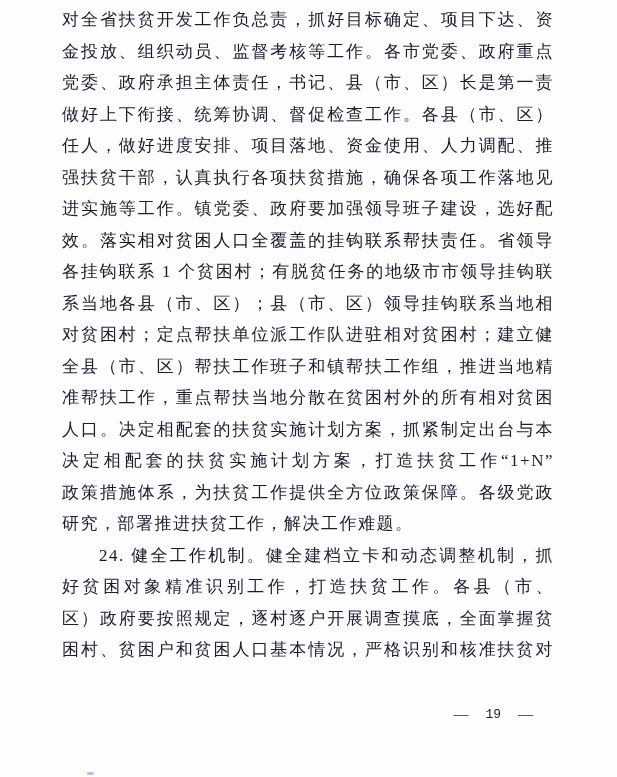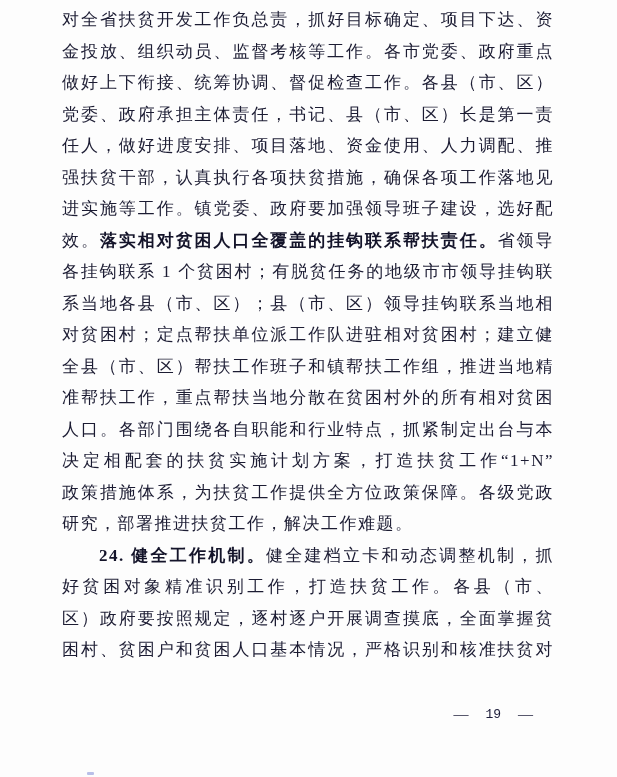--- a/index.html
+++ b/index.html
@@ -32,21 +32,21 @@
   }
   .line.just {
     white-space: normal;
     text-align: justify;
     text-align-last: justify;
   }
   .line.indent {
     text-indent: 37px;
   }
   .seg.bold {
-    font-weight: bold;
+    font-weight: normal;
     color: #14142a;
   }
   .footer {
     position: absolute;
     top: 706px;
     right: 84px;
     display: flex;
     align-items: center;
     gap: 17px;
     font-size: 15px;
@@ -71,32 +71,32 @@
     border-radius: 1px;
   }
 </style>
 </head>
 <body>
 
 <div class="page">
   <div class="doc-body">
       <div class="line just"><span class="seg">对全省扶贫开发工作负总责，抓好目标确定、项目下达、资</span></div>
       <div class="line just"><span class="seg">金投放、组织动员、监督考核等工作。各市党委、政府重点</span></div>
+      <div class="line just"><span class="seg">党委、政府承担主体责任，书记、县（市、区）长是第一责</span></div>
       <div class="line just"><span class="seg">做好上下衔接、统筹协调、督促检查工作。各县（市、区）</span></div>
-      <div class="line just"><span class="seg">党委、政府承担主体责任，书记、县（市、区）长是第一责</span></div>
       <div class="line just"><span class="seg">任人，做好进度安排、项目落地、资金使用、人力调配、推</span></div>
       <div class="line just"><span class="seg">强扶贫干部，认真执行各项扶贫措施，确保各项工作落地见</span></div>
       <div class="line just"><span class="seg">进实施等工作。镇党委、政府要加强领导班子建设，选好配</span></div>
       <div class="line just"><span class="seg">效。</span><span class="seg bold">落实相对贫困人口全覆盖的挂钩联系帮扶责任。</span><span class="seg">省领导</span></div>
       <div class="line just"><span class="seg">各挂钩联系 1 个贫困村；有脱贫任务的地级市市领导挂钩联</span></div>
       <div class="line just"><span class="seg">系当地各县（市、区）；县（市、区）领导挂钩联系当地相</span></div>
       <div class="line just"><span class="seg">对贫困村；定点帮扶单位派工作队进驻相对贫困村；建立健</span></div>
       <div class="line just"><span class="seg">全县（市、区）帮扶工作班子和镇帮扶工作组，推进当地精</span></div>
       <div class="line just"><span class="seg">准帮扶工作，重点帮扶当地分散在贫困村外的所有相对贫困</span></div>
-      <div class="line just"><span class="seg">人口。各部门围绕各自职能和行业特点，抓紧制定出台与本</span></div>
+      <div class="line just"><span class="seg">人口。决定相配套的扶贫实施计划方案，抓紧制定出台与本</span></div>
       <div class="line just"><span class="seg">决定相配套的扶贫实施计划方案，打造扶贫工作“1+N”</span></div>
       <div class="line just"><span class="seg">政策措施体系，为扶贫工作提供全方位政策保障。各级党政</span></div>
       <div class="line"><span class="seg">研究，部署推进扶贫工作，解决工作难题。</span></div>
       <div class="line just indent"><span class="seg bold">24. 健全工作机制。</span><span class="seg">健全建档立卡和动态调整机制，抓</span></div>
       <div class="line just"><span class="seg">好贫困对象精准识别工作，打造扶贫工作。各县（市、</span></div>
       <div class="line just"><span class="seg">区）政府要按照规定，逐村逐户开展调查摸底，全面掌握贫</span></div>
       <div class="line just"><span class="seg">困村、贫困户和贫困人口基本情况，严格识别和核准扶贫对</span></div>
     </div>
 
   <div class="footer">

